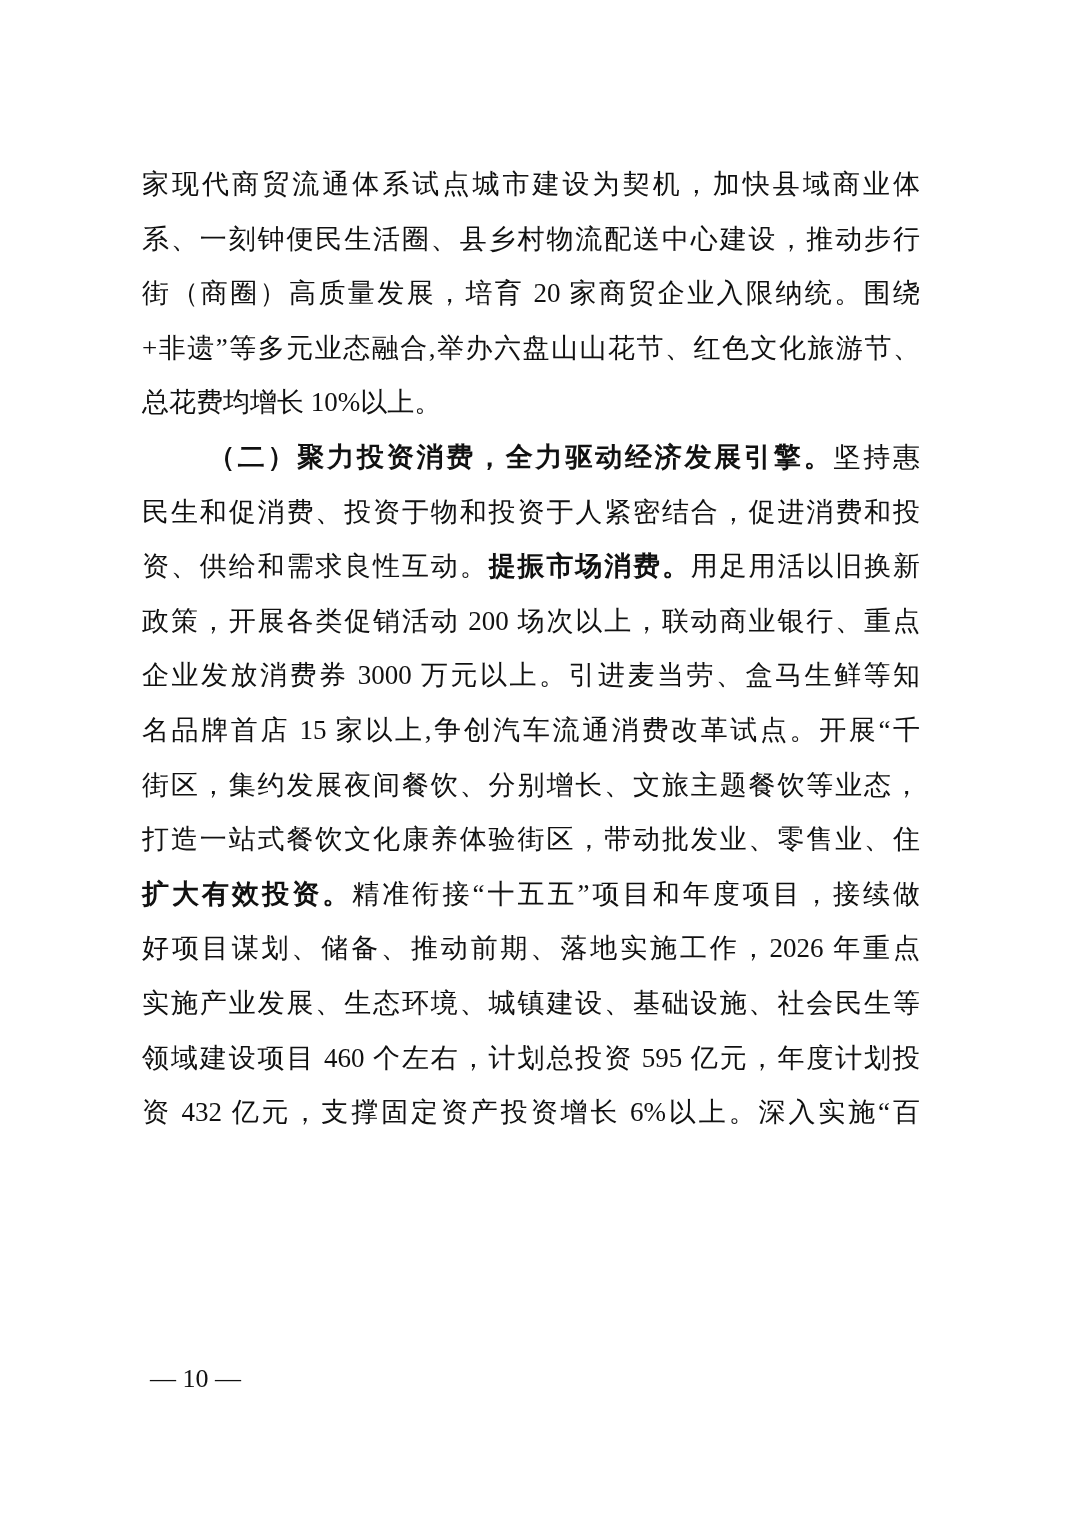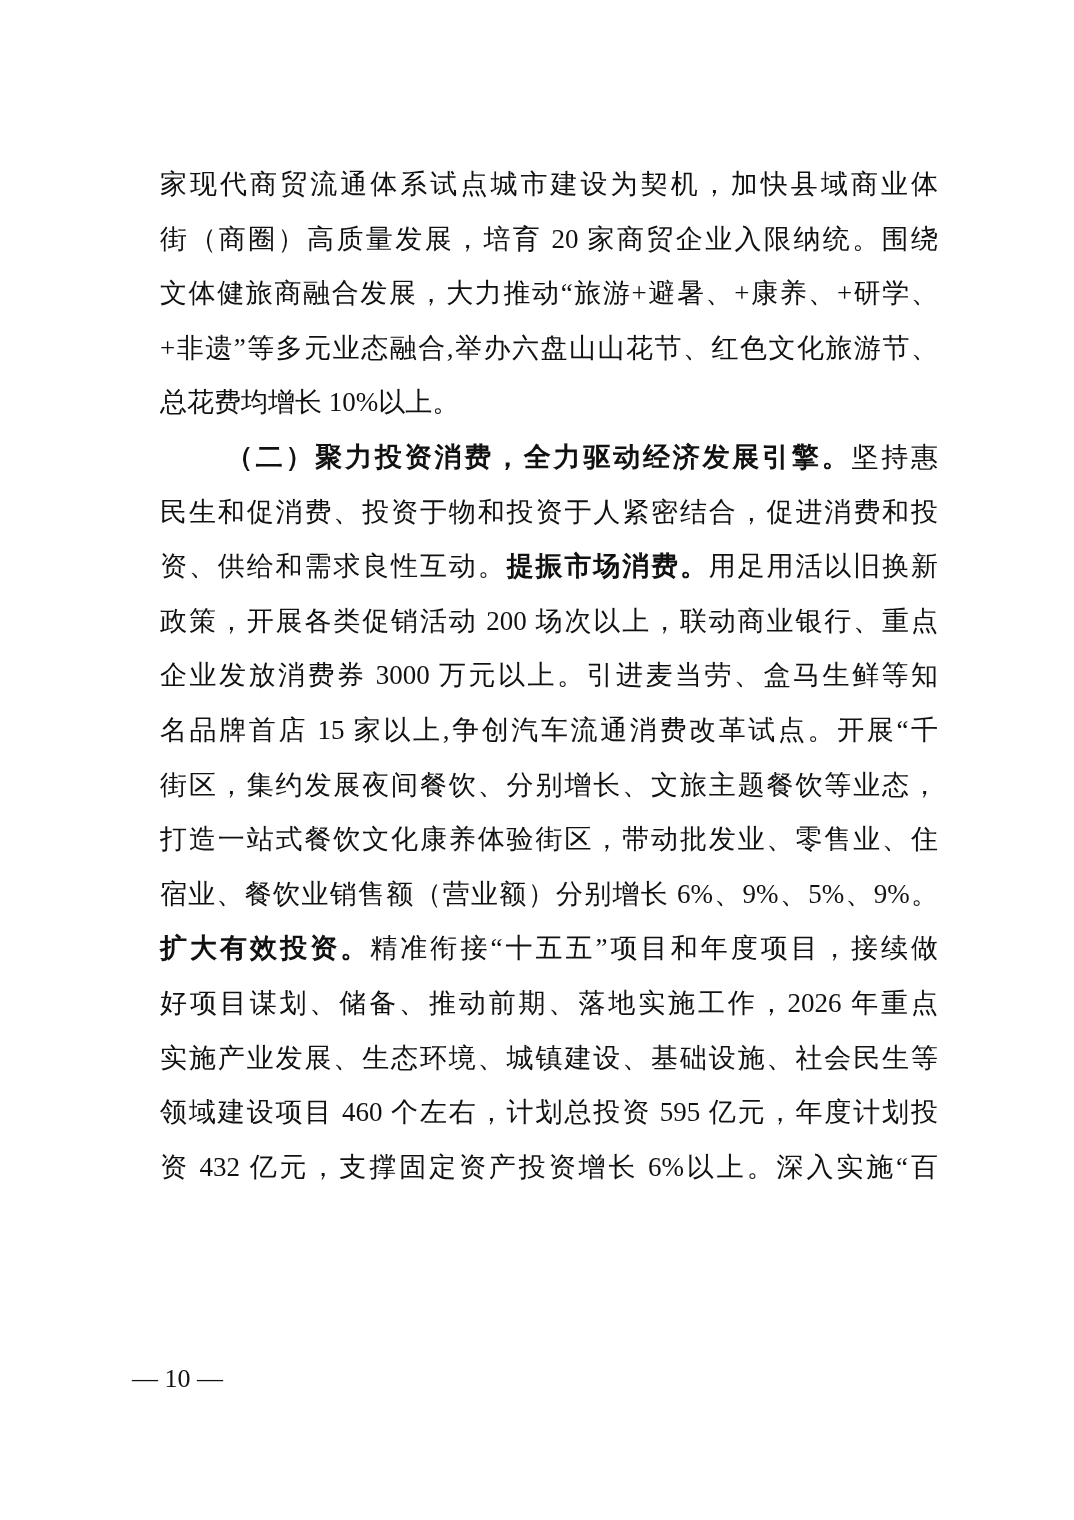--- a/index.html
+++ b/index.html
@@ -10,21 +10,21 @@
   body {
     position: relative;
     width: 1074px;
     height: 1520px;
     font-family: "Liberation Serif", "DejaVu Serif", serif;
     color: #111111;
     overflow: hidden;
   }
   .doc {
     position: absolute;
-    left: 160px;
+    left: 142px;
     top: 157px;
     width: 778px;
   }
   .line {
     height: 54.6px;
     line-height: 54.6px;
     font-size: 27px;
     letter-spacing: 0;
     text-align: justify;
     text-align-last: justify;
@@ -38,46 +38,45 @@
   }
   .line.indent {
     padding-left: 66px;
   }
   .seg-b {
     font-weight: 700;
     margin-top: 23px;
   }
   .pagenum {
     position: absolute;
-    left: 132px;
+    left: 150px;
     top: 1364px;
     height: 30px;
     line-height: 30px;
     font-size: 26px;
     color: #111111;
   }
 </style>
 </head>
 <body>
 
 <div class="doc" id="doc">
     <div class="line"><span class="seg">家现代商贸流通体系试点城市建设为契机，加快县域商业体</span></div>
+    <div class="line"><span class="seg">系、一刻钟便民生活圈、县乡村物流配送中心建设，推动步行</span></div>
     <div class="line"><span class="seg">街（商圈）高质量发展，培育 20 家商贸企业入限纳统。围绕</span></div>
-    <div class="line"><span class="seg">文体健旅商融合发展，大力推动“旅游+避暑、+康养、+研学、</span></div>
     <div class="line"><span class="seg">+非遗”等多元业态融合,举办六盘山山花节、红色文化旅游节、</span></div>
     <div class="line left"><span class="seg">总花费均增长 10%以上。</span></div>
     <div class="line indent"><span class="seg-b">（二）聚力投资消费，全力驱动经济发展引擎。</span><span class="seg">坚持惠</span></div>
     <div class="line"><span class="seg">民生和促消费、投资于物和投资于人紧密结合，促进消费和投</span></div>
     <div class="line"><span class="seg">资、供给和需求良性互动。</span><span class="seg-b">提振市场消费。</span><span class="seg">用足用活以旧换新</span></div>
     <div class="line"><span class="seg">政策，开展各类促销活动 200 场次以上，联动商业银行、重点</span></div>
     <div class="line"><span class="seg">企业发放消费券 3000 万元以上。引进麦当劳、盒马生鲜等知</span></div>
     <div class="line"><span class="seg">名品牌首店 15 家以上,争创汽车流通消费改革试点。开展“千</span></div>
     <div class="line"><span class="seg">街区，集约发展夜间餐饮、分别增长、文旅主题餐饮等业态，</span></div>
     <div class="line"><span class="seg">打造一站式餐饮文化康养体验街区，带动批发业、零售业、住</span></div>
-    <div class="line"><span class="seg">宿业、餐饮业销售额（营业额）分别增长 6%、9%、5%、9%。</span></div>
     <div class="line"><span class="seg-b">扩大有效投资。</span><span class="seg">精准衔接“十五五”项目和年度项目，接续做</span></div>
     <div class="line"><span class="seg">好项目谋划、储备、推动前期、落地实施工作，2026 年重点</span></div>
     <div class="line"><span class="seg">实施产业发展、生态环境、城镇建设、基础设施、社会民生等</span></div>
     <div class="line"><span class="seg">领域建设项目 460 个左右，计划总投资 595 亿元，年度计划投</span></div>
     <div class="line"><span class="seg">资 432 亿元，支撑固定资产投资增长 6%以上。深入实施“百</span></div>
   </div>
 
 <div class="pagenum">— 10 —</div>
 
 </body></html>

